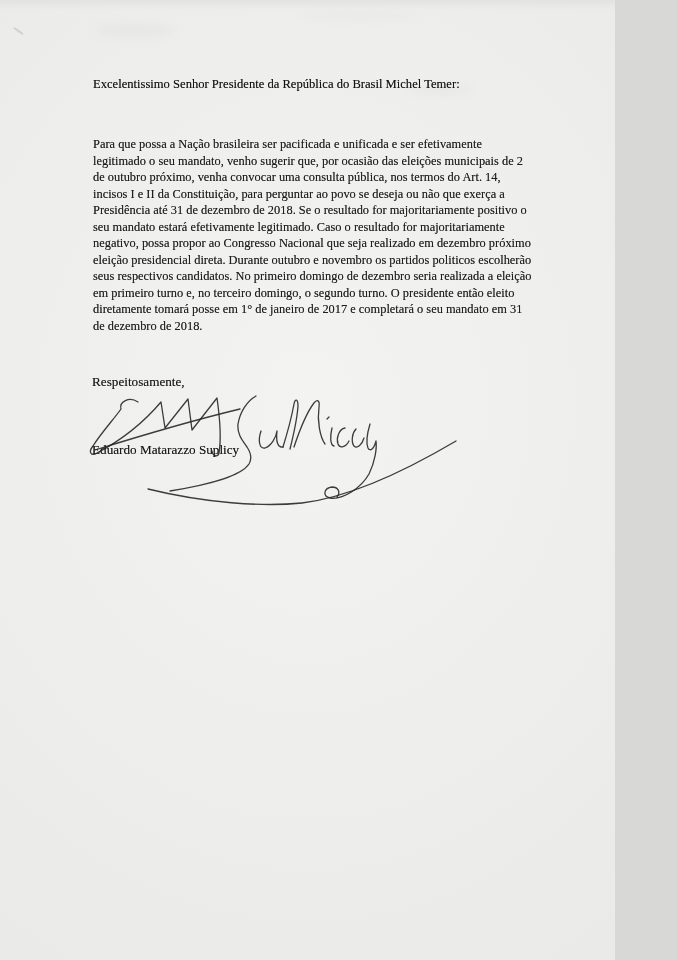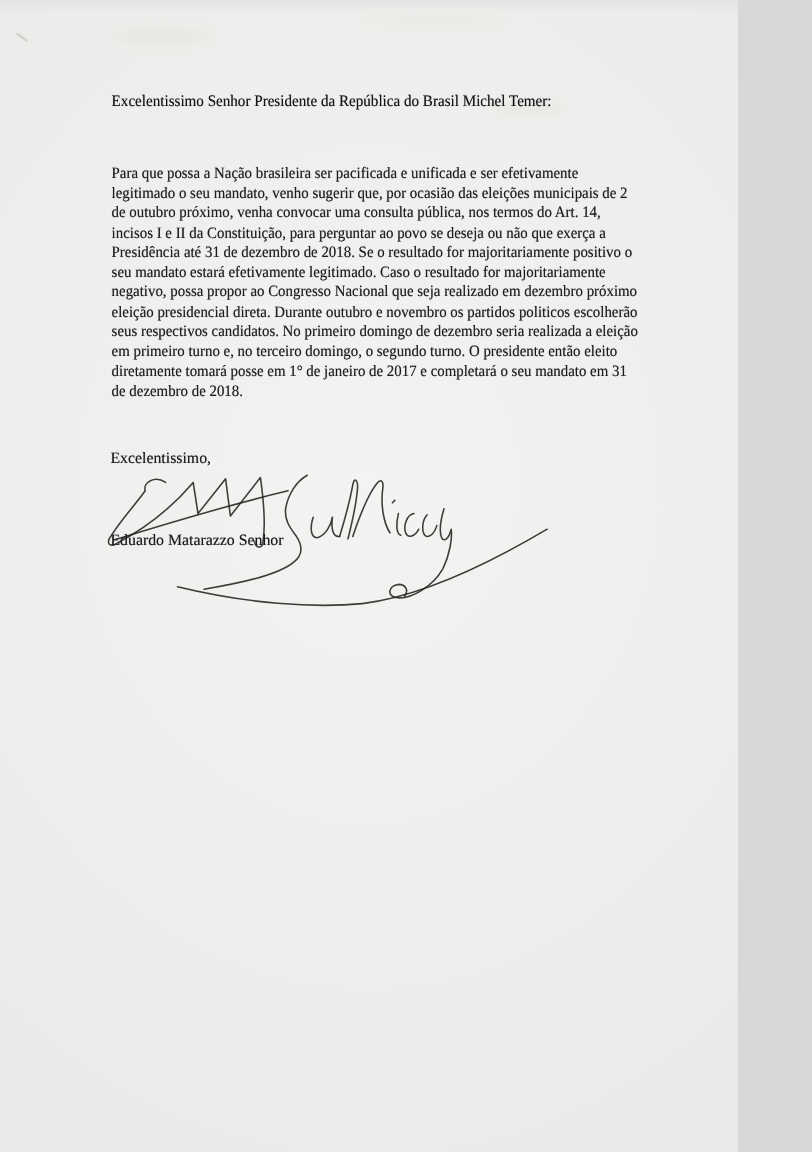--- a/index.html
+++ b/index.html
@@ -99,23 +99,23 @@
     <div>Presidência até 31 de dezembro de 2018. Se o resultado for majoritariamente positivo o</div>
     <div>seu mandato estará efetivamente legitimado. Caso o resultado for majoritariamente</div>
     <div>negativo, possa propor ao Congresso Nacional que seja realizado em dezembro próximo</div>
     <div>eleição presidencial direta. Durante outubro e novembro os partidos politicos escolherão</div>
     <div>seus respectivos candidatos. No primeiro domingo de dezembro seria realizada a eleição</div>
     <div>em primeiro turno e, no terceiro domingo, o segundo turno. O presidente então eleito</div>
     <div>diretamente tomará posse em 1° de janeiro de 2017 e completará o seu mandato em 31</div>
     <div>de dezembro de 2018.</div>
   </div>
 
-  <div class="txt closing">Excelentissimo,</div>
+  <div class="txt closing">Respeitosamente,</div>
 
-  <div class="txt signer-name">Eduardo Matarazzo Senhor</div>
+  <div class="txt signer-name">Eduardo Matarazzo Suplicy</div>
 
   <svg class="signature-svg" viewBox="70 380 400 140" aria-label="Handwritten cursive signature: EM Suplicy">
 
     <path d="M 138,402 C 129,396 119,402 121,409 C 114,419 101,433 93,446 C 88,452 91,457 97,453
              C 116,443 139,428 161,402 L 165,428 L 188,399 L 192,430 L 217,398
              C 220,419 221,441 219,453 C 218,457 213,457 212,451"></path>
 
     <path d="M 95,450 C 140,436 190,421 240,409"></path>
 
     <path d="M 256,396 C 247,401 240,412 238,424 C 237,434 242,440 247,447

